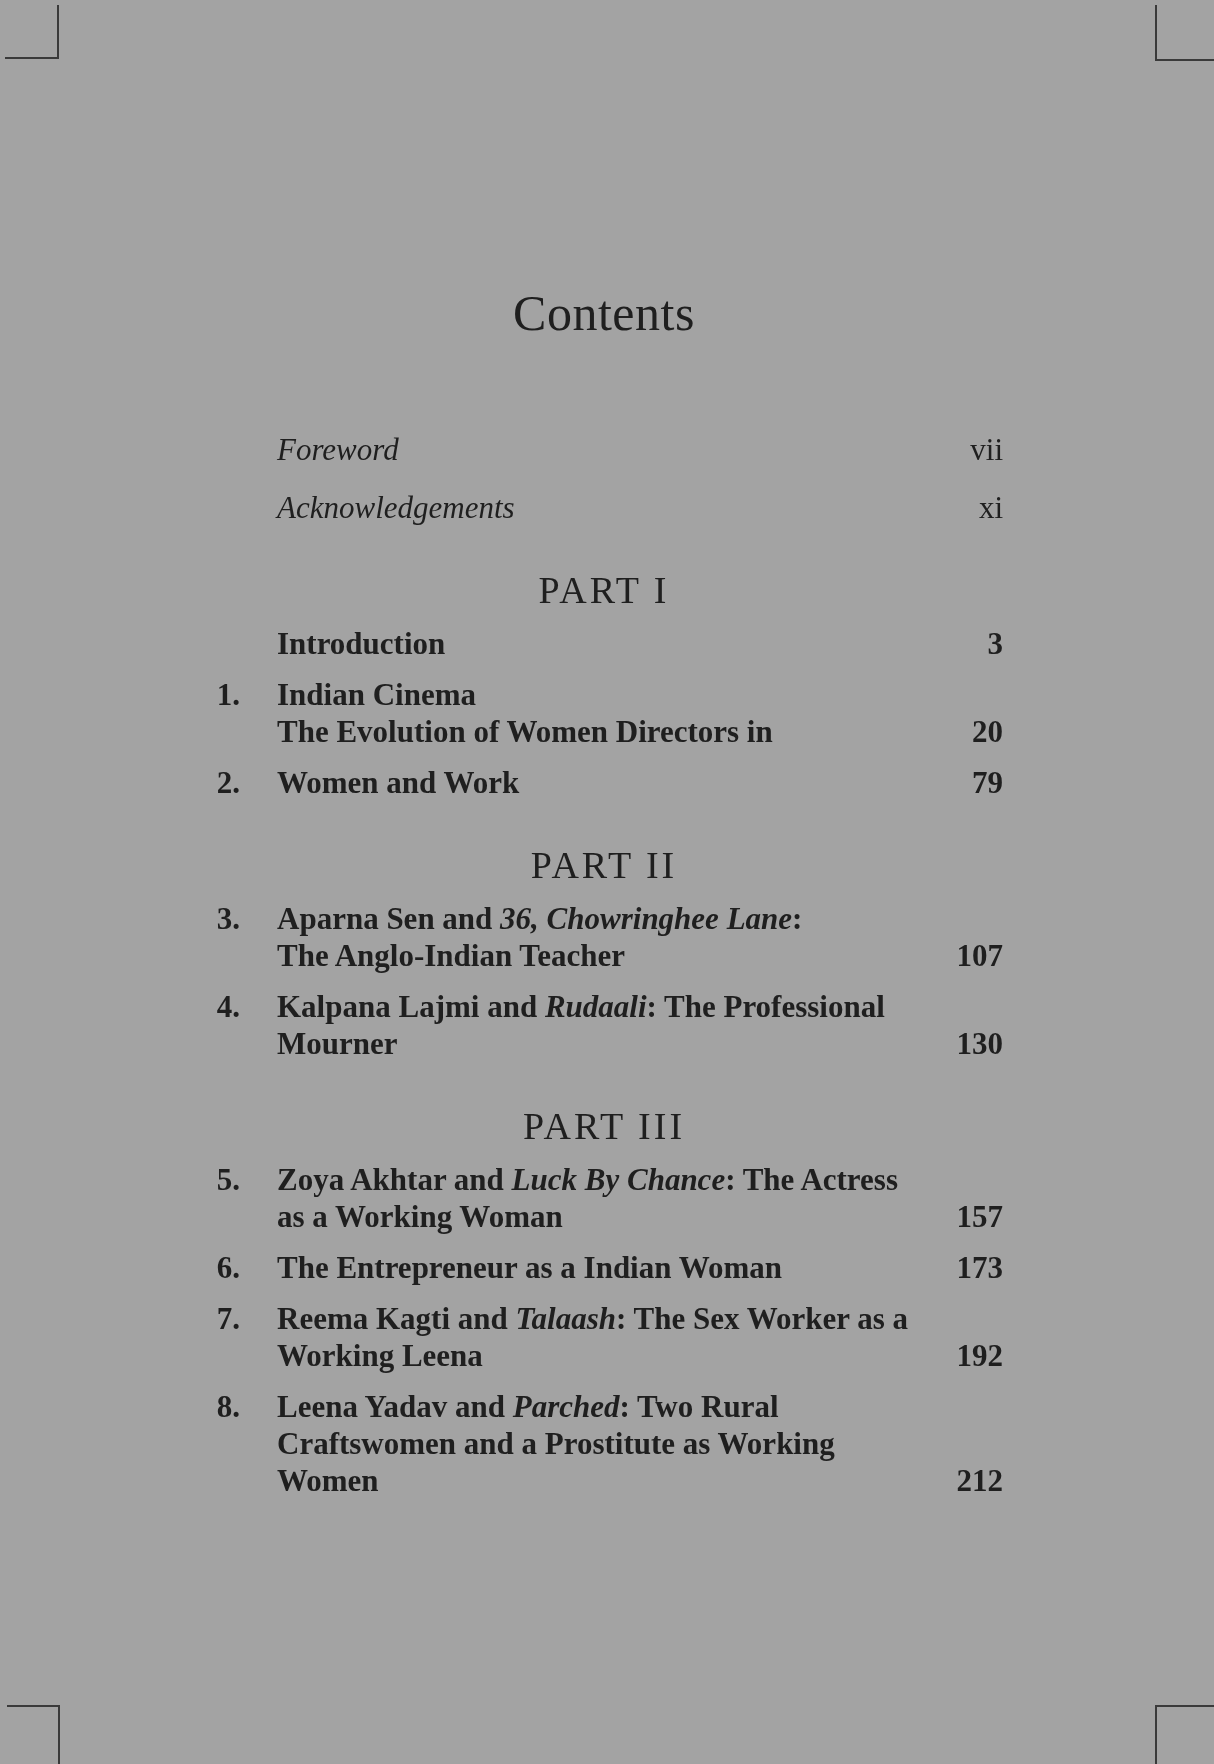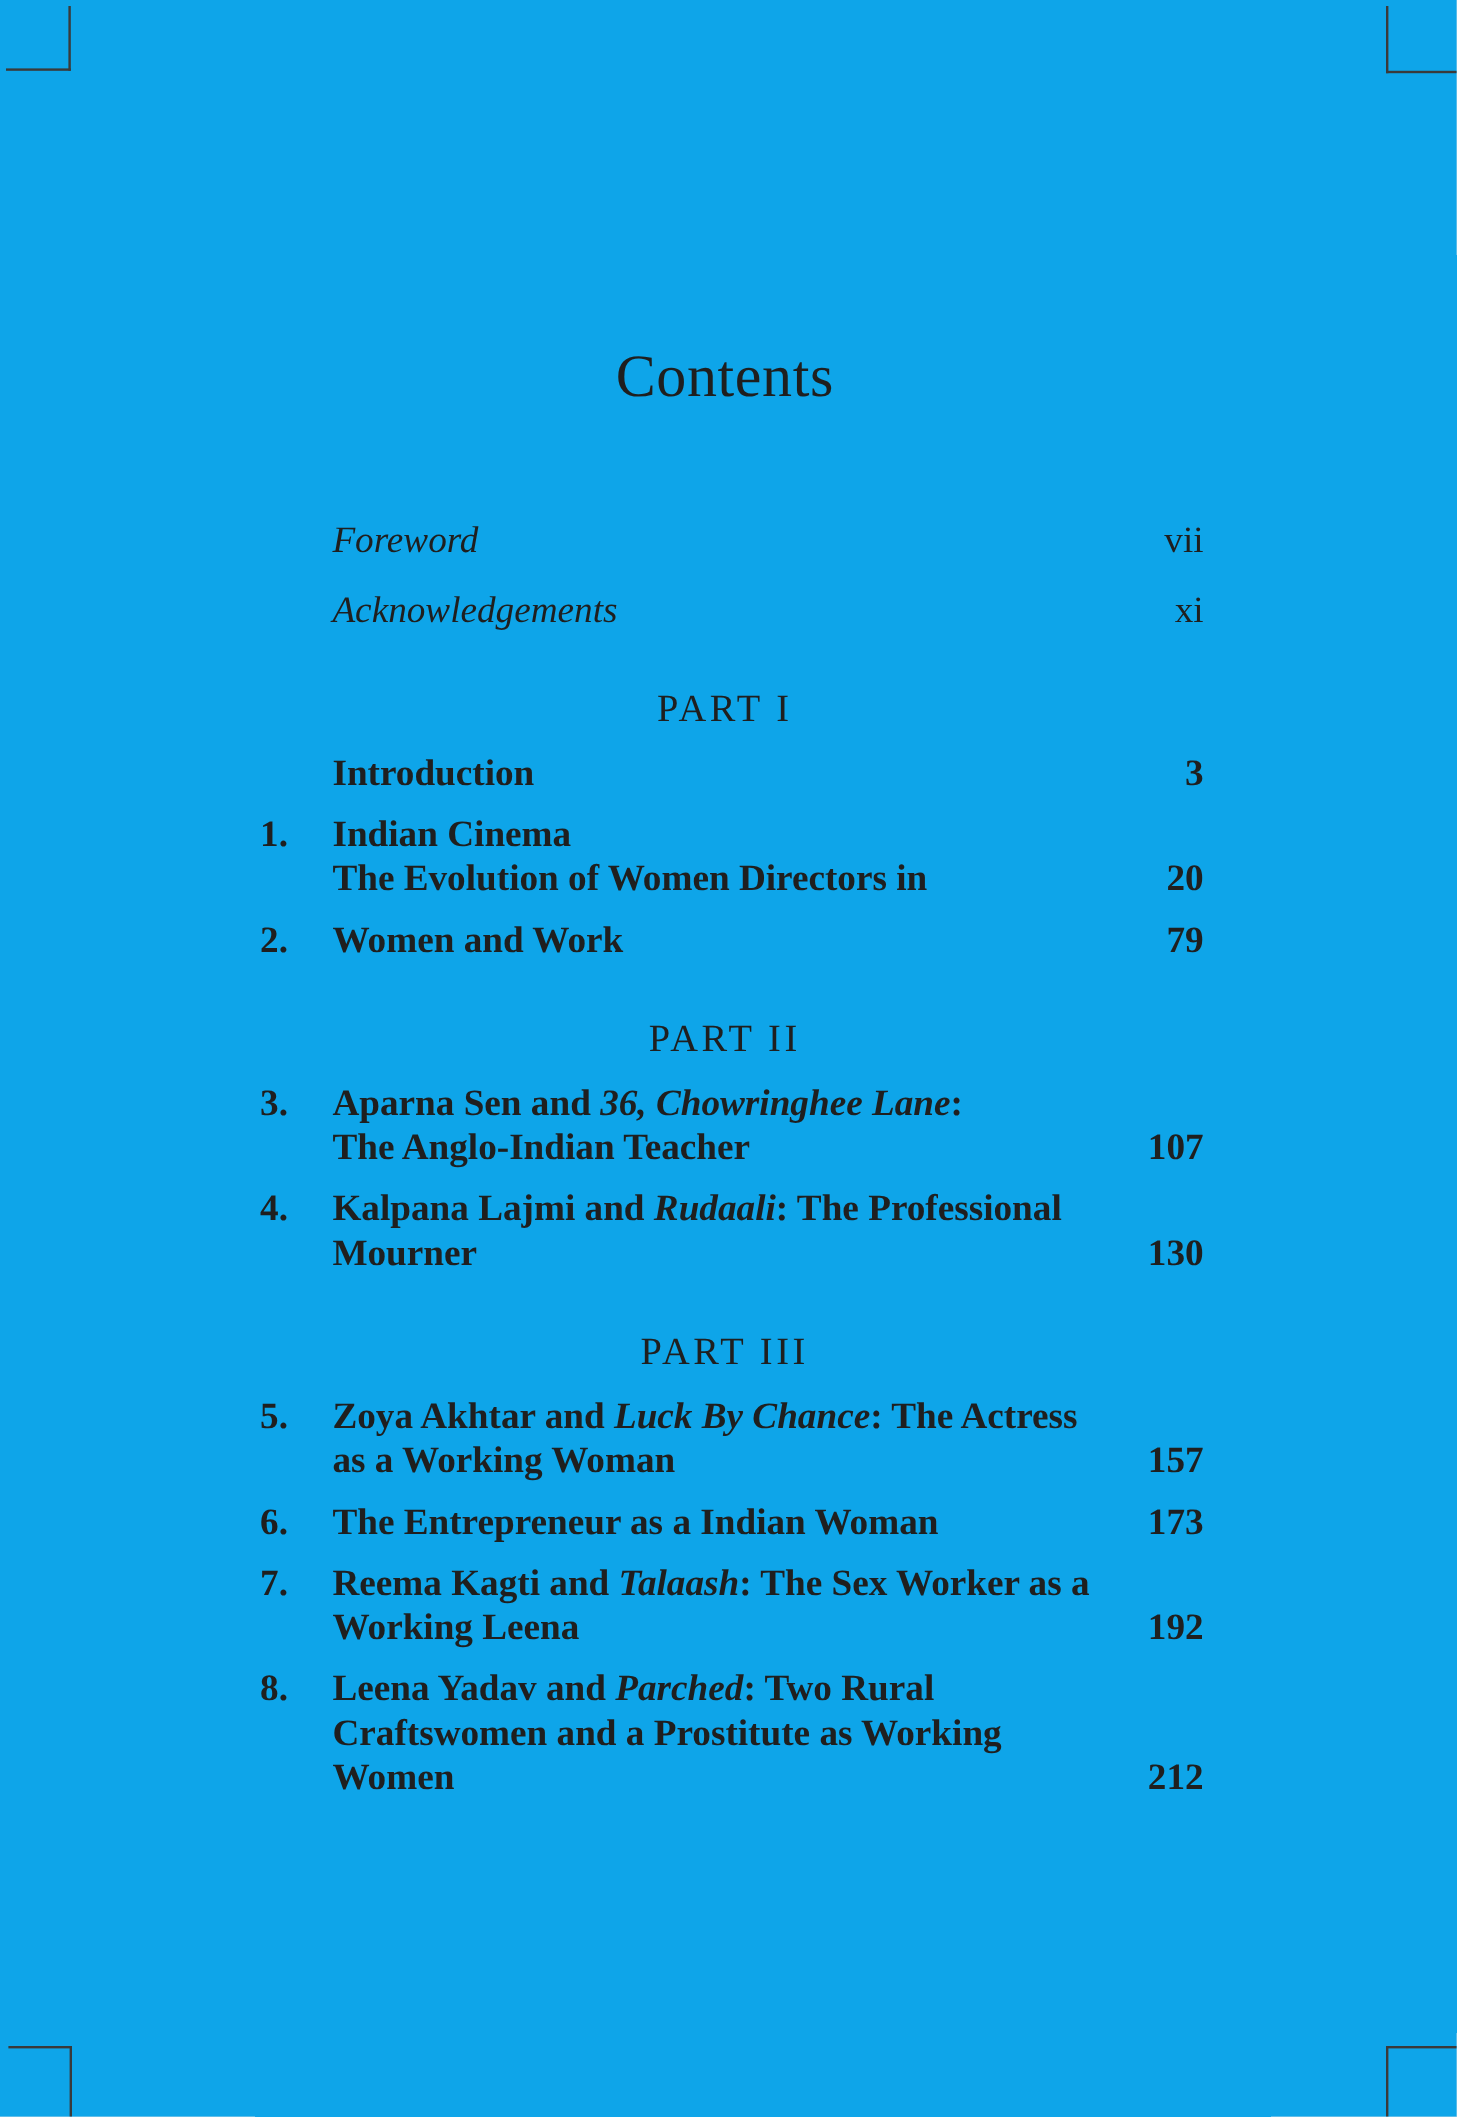--- a/index.html
+++ b/index.html
@@ -1,20 +1,20 @@
 <!DOCTYPE html>
 <html><head>
 <meta charset="utf-8">
 <style>
   html, body { margin: 0; padding: 0; background: #e8e8e8; }
   .page {
     position: relative;
     width: 1214px;
     height: 1764px;
-    background: #0ea5e9;
+    background: #a3a3a3;
     overflow: hidden;
     font-family: "Liberation Serif", "DejaVu Serif", serif;
     color: #1f1f1f;
     margin: 0 auto;
   }
   
   .crop { position: absolute; box-sizing: border-box; }
   .crop-tl { left: 5px;  top: 5px;    width: 54px; height: 54px; border-right: 2px solid #3a3a3a; border-bottom: 2px solid #3a3a3a; }
   .crop-tr { right: 0;   top: 5px;    width: 59px; height: 56px; border-left: 2px solid #3a3a3a;  border-bottom: 2px solid #3a3a3a; }
   .crop-bl { left: 7px;  bottom: 0;   width: 53px; height: 59px; border-top: 2px solid #3a3a3a;   border-right: 2px solid #3a3a3a; }
@@ -44,21 +44,21 @@
     padding-right: 37px;
     box-sizing: border-box;
     text-align: right;
   }
   .txt { flex: 1; }
   .line { line-height: 37px; white-space: nowrap; }
   .pg { position: absolute; right: 0; bottom: 0; line-height: 37px; }
   .it { font-style: italic; }
   .part-heading {
     text-align: center;
-    font-size: 32px;
+    font-size: 38px;
     line-height: 37px;
     letter-spacing: 3px;
     margin: 46px 0 16px 0;
   }
 </style>
 </head>
 <body>
 
 <div class="page">
   <div class="crop crop-tl"></div>

